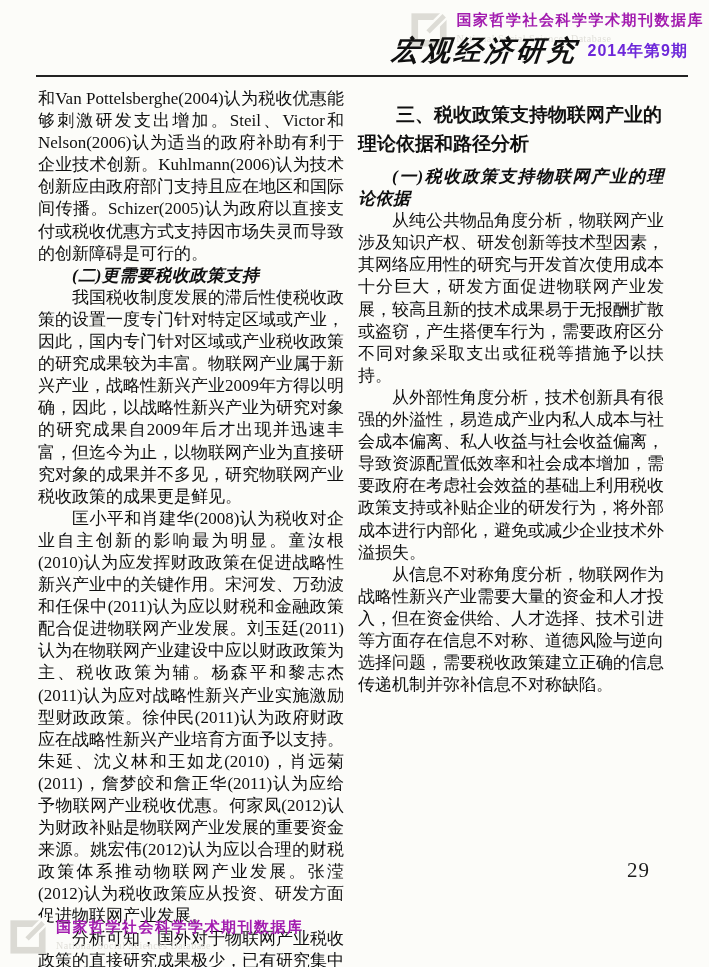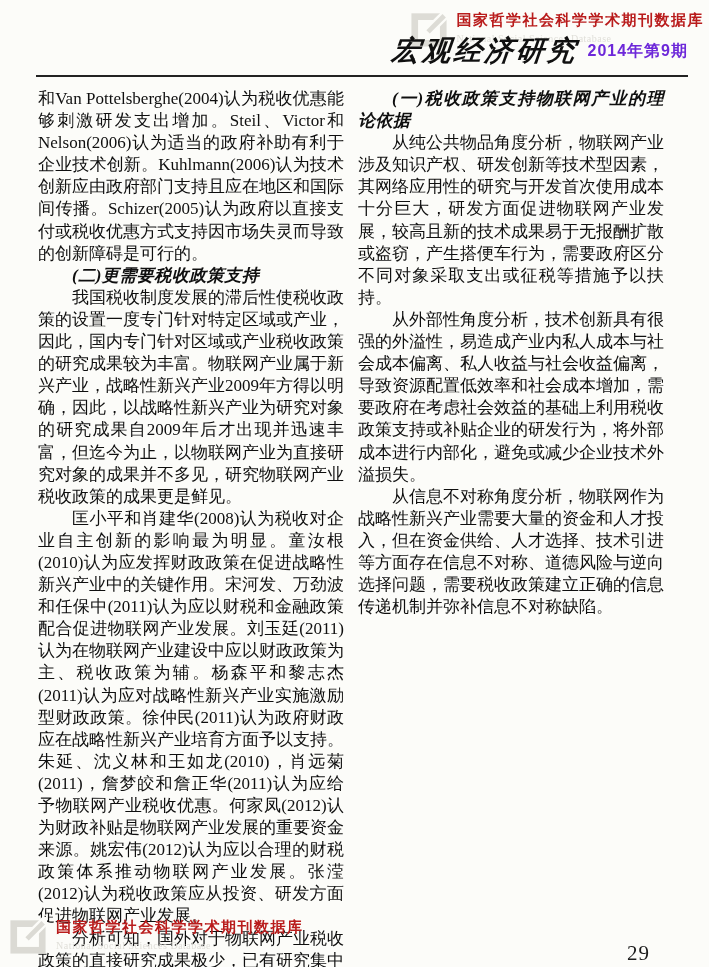--- a/index.html
+++ b/index.html
@@ -13,21 +13,21 @@
   }
 
   
   .watermark { position:absolute; display:flex; align-items:flex-start; gap:9px; pointer-events:none; }
   .wm-top { top:10px; right:5px; }
   .wm-bottom { left:9px; bottom:12px; }
   .wm-lines { display:flex; flex-direction:column; }
   .wm-zh {
     font-family:"Liberation Sans","DejaVu Sans",sans-serif;
     font-weight:700; font-size:15px; letter-spacing:1.5px;
-    color:#b91c1c; line-height:20px;
+    color:#a21caf; line-height:20px;
   }
   .wm-en {
     font-family:"Liberation Serif","DejaVu Serif",serif;
     font-size:10px; color:#e0dfd9; line-height:17px; letter-spacing:0.5px;
   }
   .wm-logo { width:38px; height:38px; flex:0 0 auto; }
 
   
   .journal-line {
     position:absolute; top:36px; right:21px;
@@ -69,21 +69,21 @@
   .section-heading {
     font-family:"Liberation Sans","DejaVu Sans",sans-serif;
     font-weight:700; font-size:19px; line-height:29px;
     text-indent:2em; text-align:left;
     margin:12px 0 8px !important;
     color:#101010;
   }
 
   
   .page-number {
-    position:absolute; left:627px; top:941px;
+    position:absolute; left:627px; top:858px;
     font-size:21px; letter-spacing:1px; color:#1c1c1c;
     font-family:"Liberation Serif","DejaVu Serif",serif;
   }
 </style>
 </head>
 <body>
 
 <div class="page">
 
   <div class="watermark wm-top">
@@ -107,20 +107,21 @@
 
   <div class="col col-left">
     <p class="no-indent">和Van Pottelsberghe(2004)认为税收优惠能够刺激研发支出增加。Steil、Victor和Nelson(2006)认为适当的政府补助有利于企业技术创新。Kuhlmann(2006)认为技术创新应由政府部门支持且应在地区和国际间传播。Schizer(2005)认为政府以直接支付或税收优惠方式支持因市场失灵而导致的创新障碍是可行的。</p>
     <p class="subheading">(二)更需要税收政策支持</p>
     <p class="body-para">我国税收制度发展的滞后性使税收政策的设置一度专门针对特定区域或产业，因此，国内专门针对区域或产业税收政策的研究成果较为丰富。物联网产业属于新兴产业，战略性新兴产业2009年方得以明确，因此，以战略性新兴产业为研究对象的研究成果自2009年后才出现并迅速丰富，但迄今为止，以物联网产业为直接研究对象的成果并不多见，研究物联网产业税收政策的成果更是鲜见。</p>
     <p class="body-para">匡小平和肖建华(2008)认为税收对企业自主创新的影响最为明显。童汝根(2010)认为应发挥财政政策在促进战略性新兴产业中的关键作用。宋河发、万劲波和任保中(2011)认为应以财税和金融政策配合促进物联网产业发展。刘玉廷(2011)认为在物联网产业建设中应以财政政策为主、税收政策为辅。杨森平和黎志杰(2011)认为应对战略性新兴产业实施激励型财政政策。徐仲民(2011)认为政府财政应在战略性新兴产业培育方面予以支持。朱延、沈义林和王如龙(2010)，肖远菊(2011)，詹梦皎和詹正华(2011)认为应给予物联网产业税收优惠。何家凤(2012)认为财政补贴是物联网产业发展的重要资金来源。姚宏伟(2012)认为应以合理的财税政策体系推动物联网产业发展。张滢(2012)认为税收政策应从投资、研发方面促进物联网产业发展。</p>
     <p class="body-para">分析可知，国外对于物联网产业税收政策的直接研究成果极少，已有研究集中于财税杠杆的产业分析、财政补贴与R&amp;D的相关性方面，对支持物联网产业发展的具体税收政策措施研究不</p>
   </div>
 
   <div class="col col-right">
+    <p class="section-heading">三、税收政策支持物联网产业的理论依据和路径分析</p>
     <p class="subheading">(一)税收政策支持物联网产业的理论依据</p>
     <p class="body-para">从纯公共物品角度分析，物联网产业涉及知识产权、研发创新等技术型因素，其网络应用性的研究与开发首次使用成本十分巨大，研发方面促进物联网产业发展，较高且新的技术成果易于无报酬扩散或盗窃，产生搭便车行为，需要政府区分不同对象采取支出或征税等措施予以扶持。</p>
     <p class="body-para">从外部性角度分析，技术创新具有很强的外溢性，易造成产业内私人成本与社会成本偏离、私人收益与社会收益偏离，导致资源配置低效率和社会成本增加，需要政府在考虑社会效益的基础上利用税收政策支持或补贴企业的研发行为，将外部成本进行内部化，避免或减少企业技术外溢损失。</p>
     <p class="body-para">从信息不对称角度分析，物联网作为战略性新兴产业需要大量的资金和人才投入，但在资金供给、人才选择、技术引进等方面存在信息不对称、道德风险与逆向选择问题，需要税收政策建立正确的信息传递机制并弥补信息不对称缺陷。</p>
 
   </div>
 
   <div class="page-number">29</div>
 
   <div class="watermark wm-bottom">

